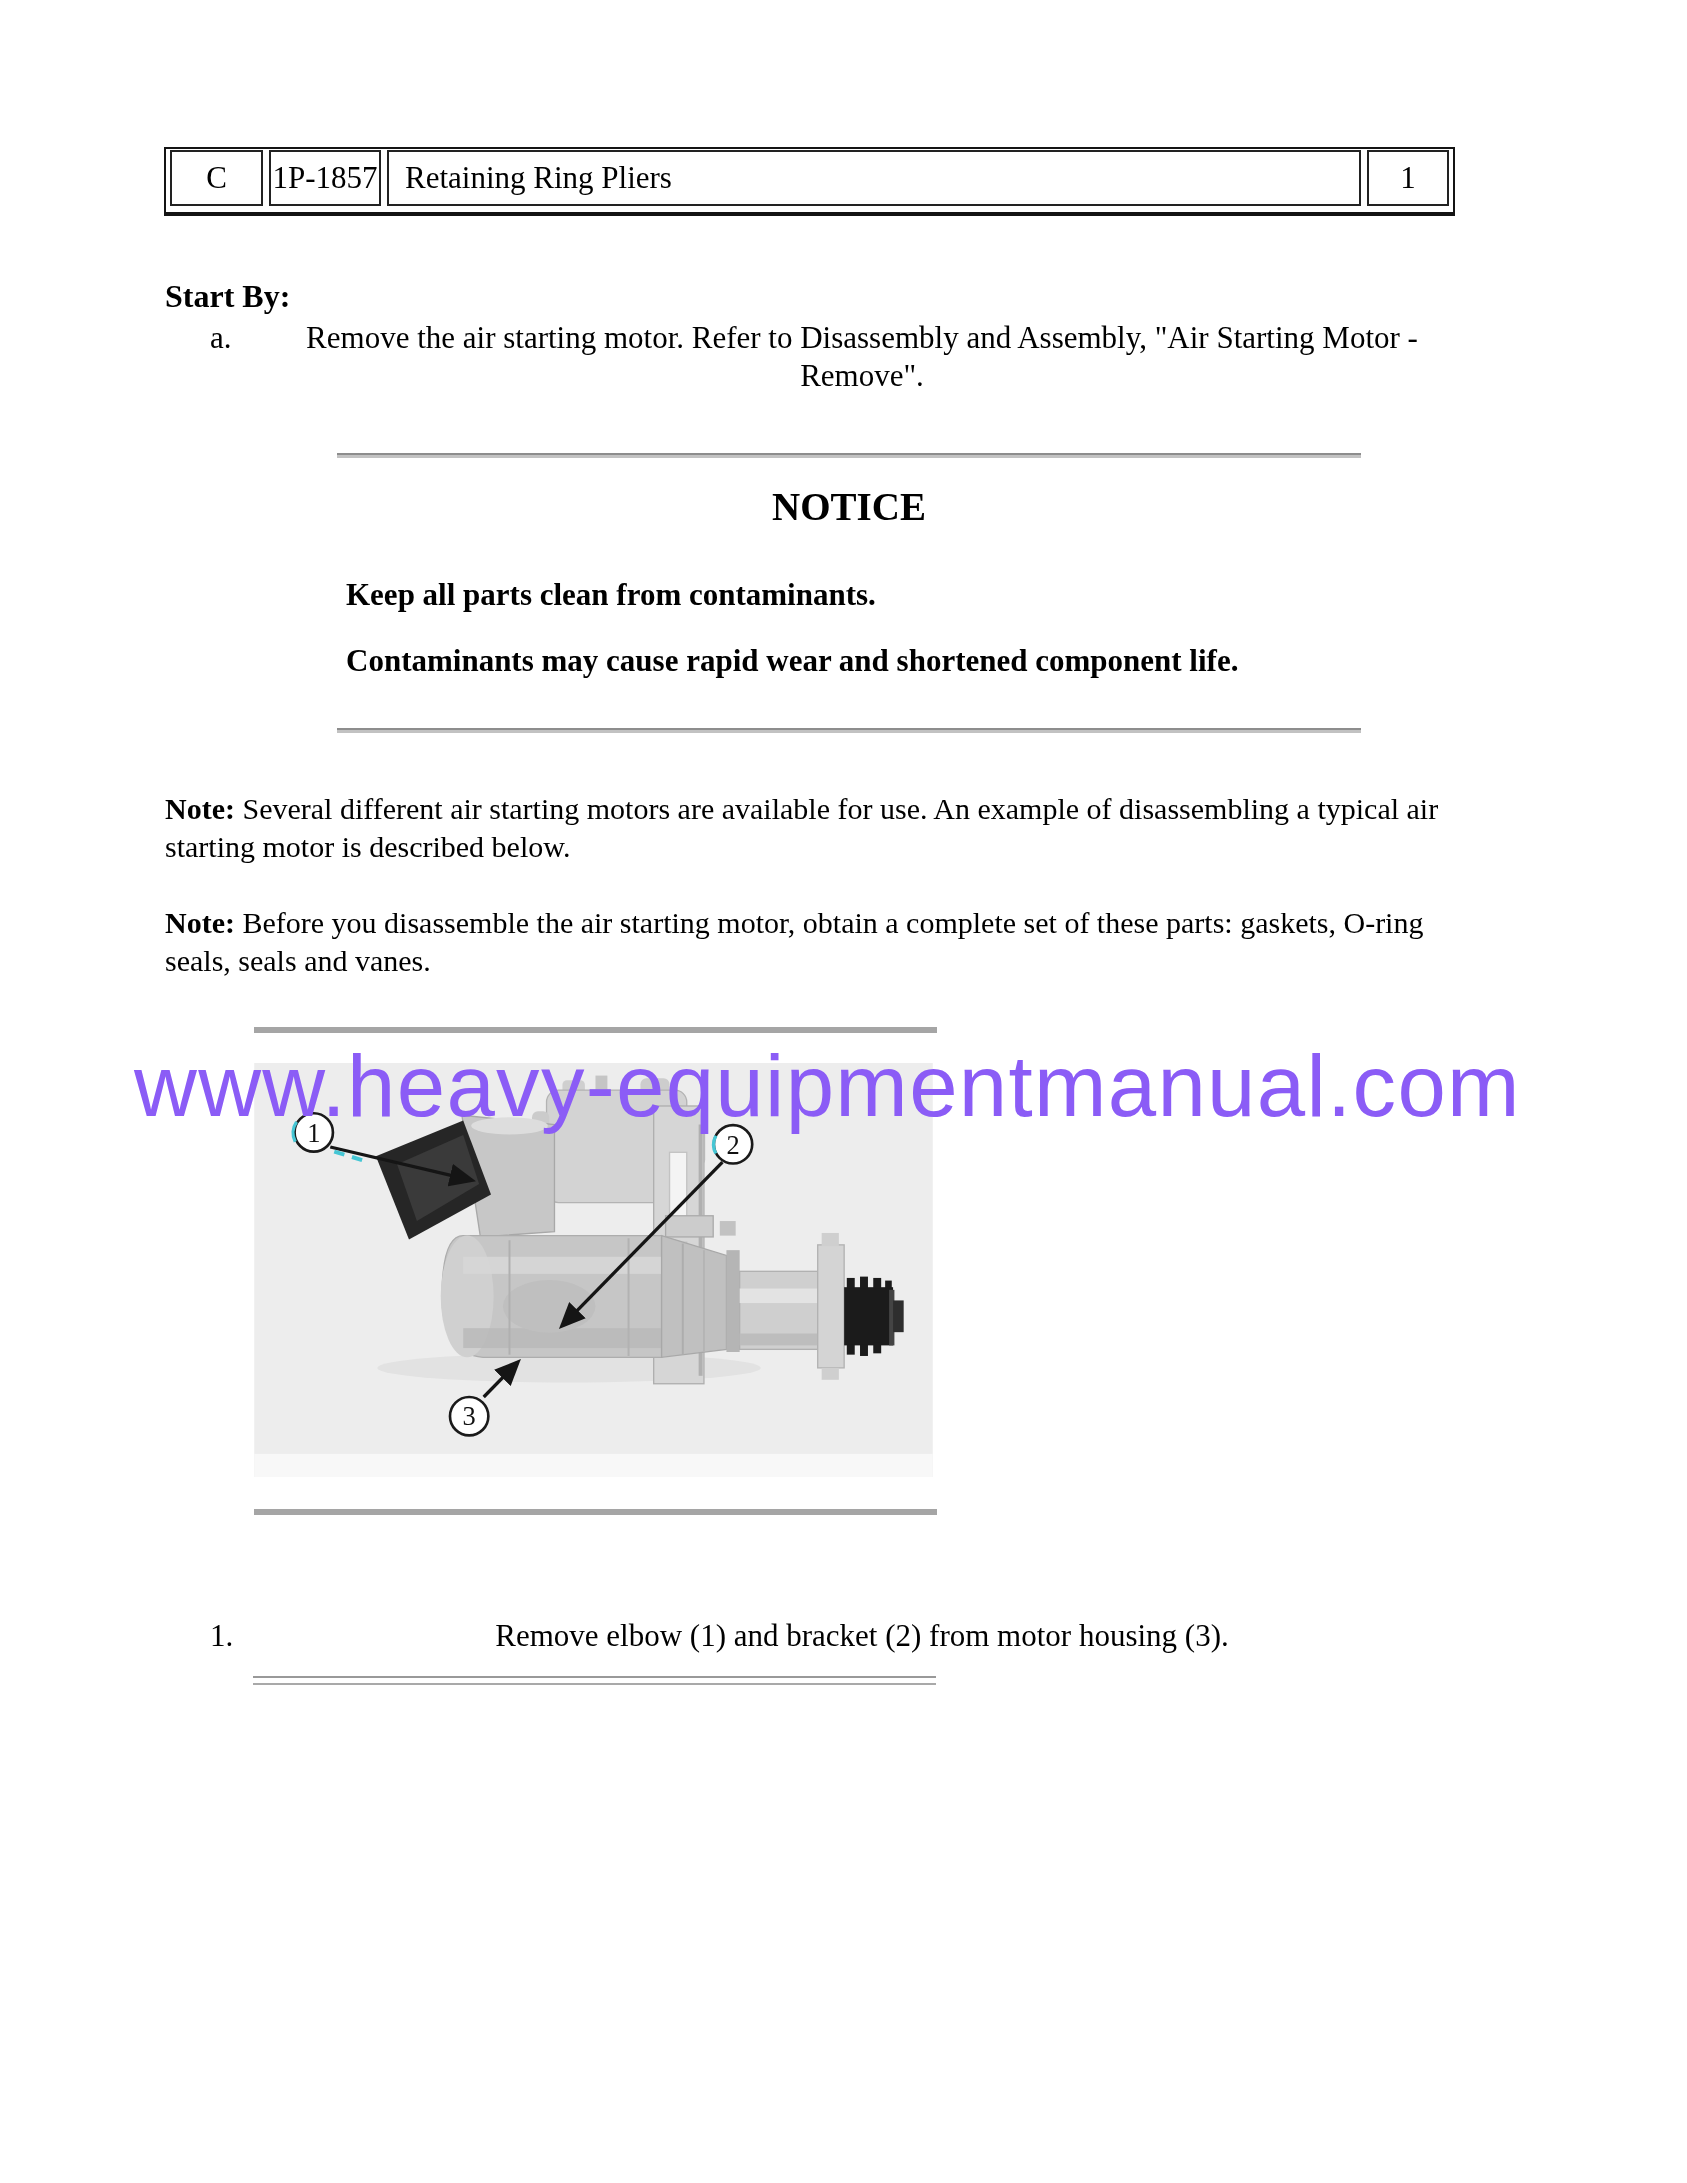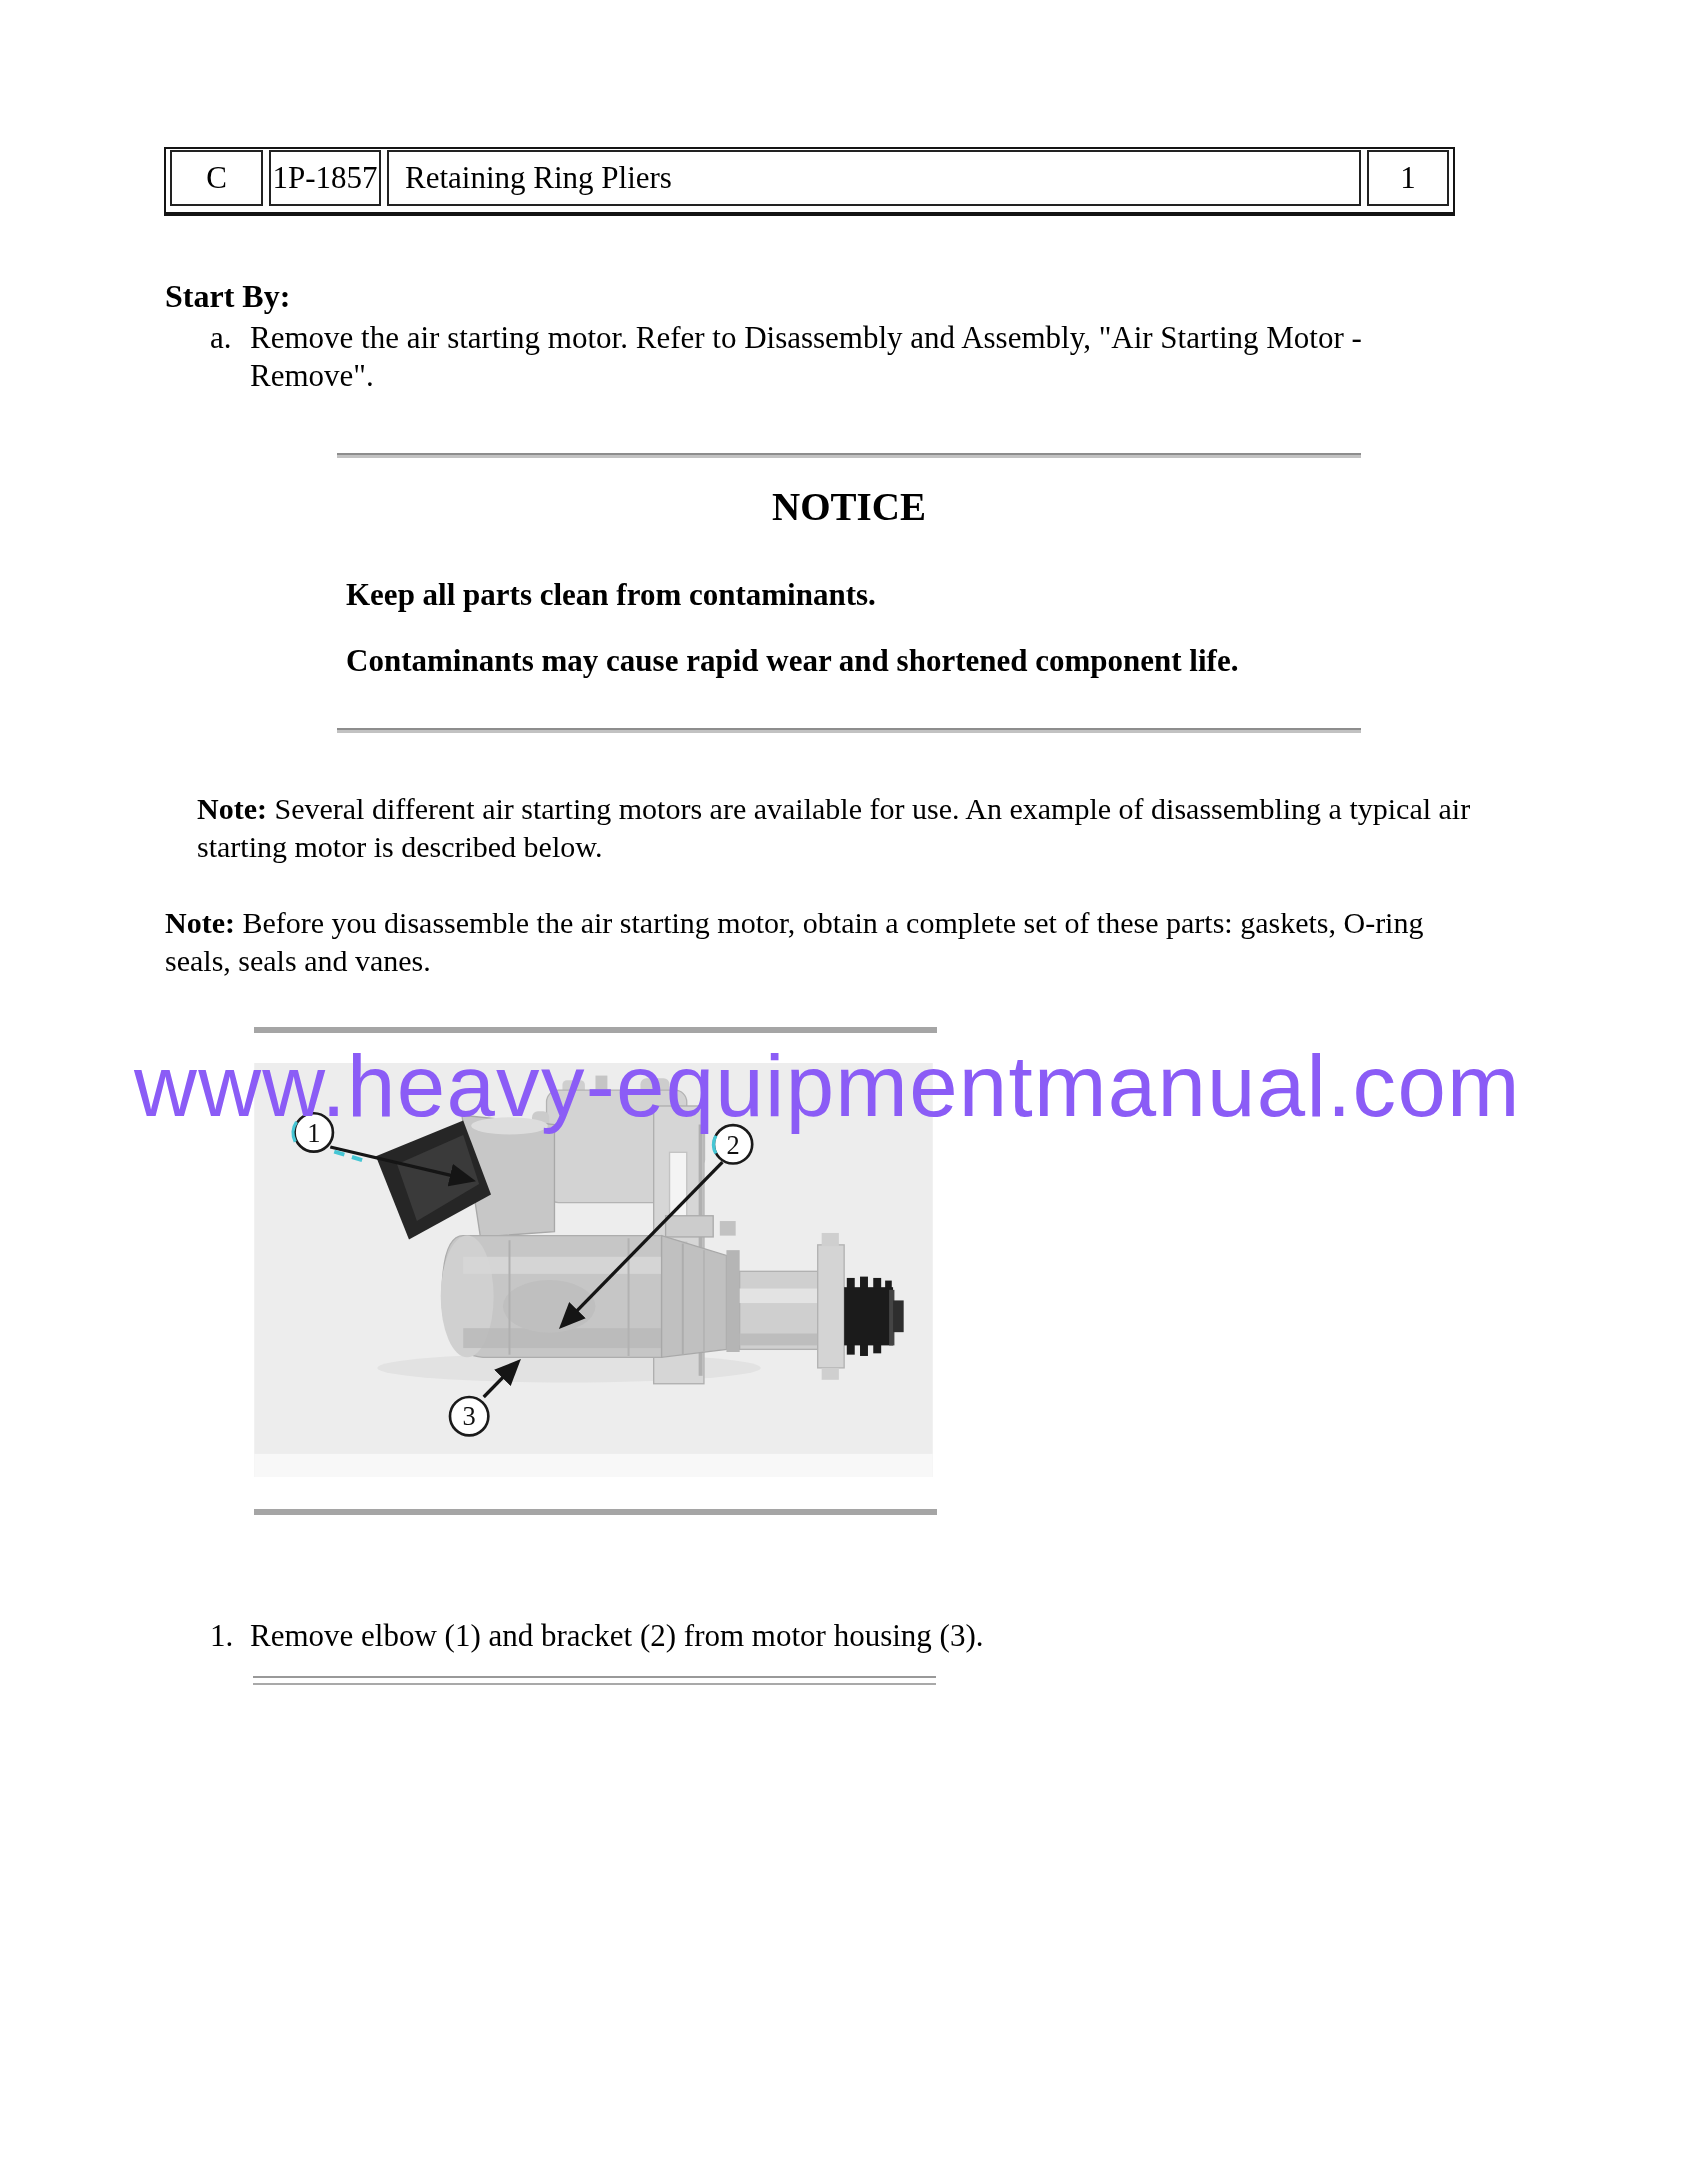--- a/index.html
+++ b/index.html
@@ -27,32 +27,32 @@
   .hdr-cell.c1{width:112px;}
   .hdr-cell.c2{flex:1;justify-content:flex-start;padding-left:16px;}
   .hdr-cell.c3{width:82px;}
   
   .abs{position:absolute;}
   .b{font-weight:bold;}
   .start-by{left:165px;top:257px;font-size:32px;font-weight:bold;margin-top:21px;}
   .list-item{display:flex;font-size:31px;line-height:38px;}
   .item-a{left:210px;top:319px;width:1264px;}
   .li-marker{width:40px;flex:0 0 40px;}
-  .li-text{flex:1;}
+  .li-text{flex:1;text-align:center;}
   .notice-rule{left:337px;width:1024px;height:5.3px;
     background:linear-gradient(#8d8d8d 0 48%,#c2c2c2 48% 100%);}
   .nr1{top:453px;}
   .nr2{top:728px;}
   .notice-title{left:337px;top:484px;width:1024px;text-align:center;
     font-size:39px;font-weight:bold;}
   .notice-line{left:346px;font-size:31px;font-weight:bold;}
   .nl1{top:577px;}
   .nl2{top:643px;}
   .note-par{left:165px;width:1320px;font-size:30px;line-height:38px;}
-  .note1{top:790px;margin-left:32px;}
+  .note1{top:790px;}
   .note2{top:904px;}
   
   .illus-bar{left:254px;width:683px;height:6px;background:#a5a5a5;}
   .ib-top{top:1027px;}
   .ib-bottom{top:1509px;}
   .photo-svg{left:254px;top:1063px;}
   .watermark{
     left:134px;top:1042px;
     font-family:"Liberation Sans","DejaVu Sans",sans-serif;
     font-size:87px;line-height:1;letter-spacing:1.3px;

